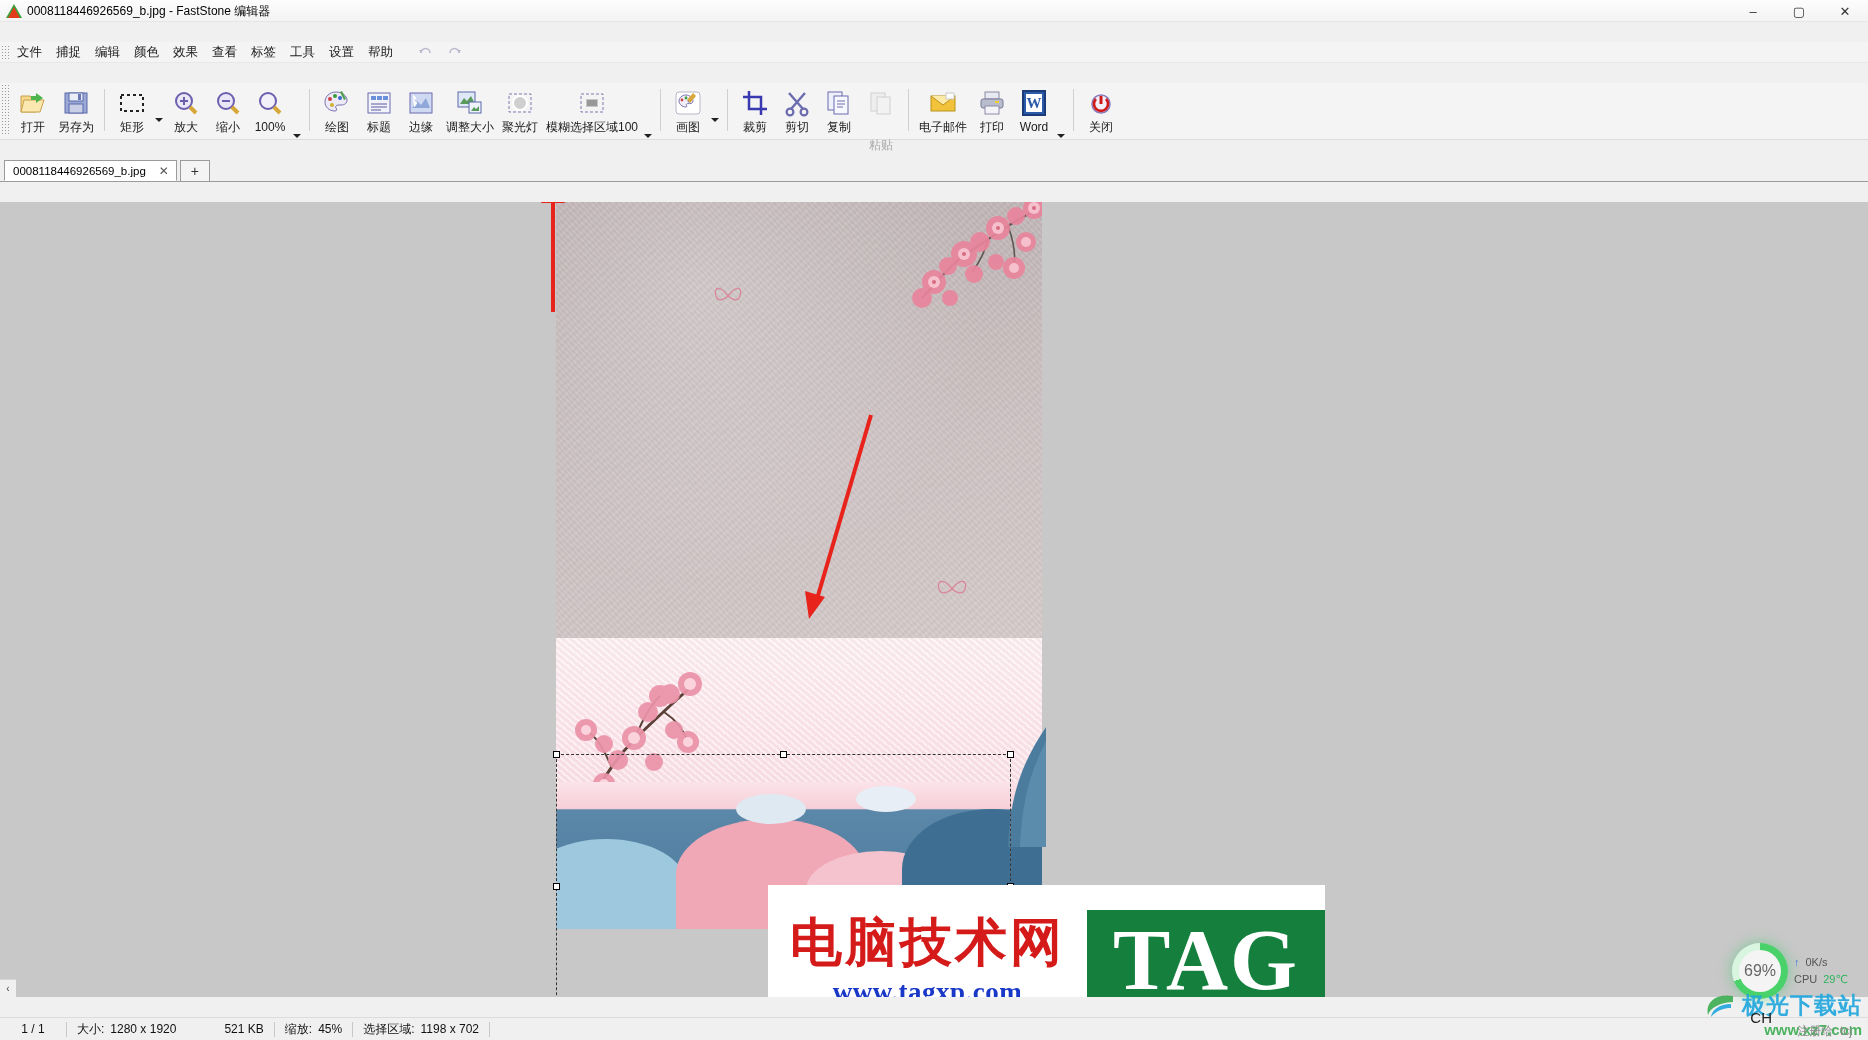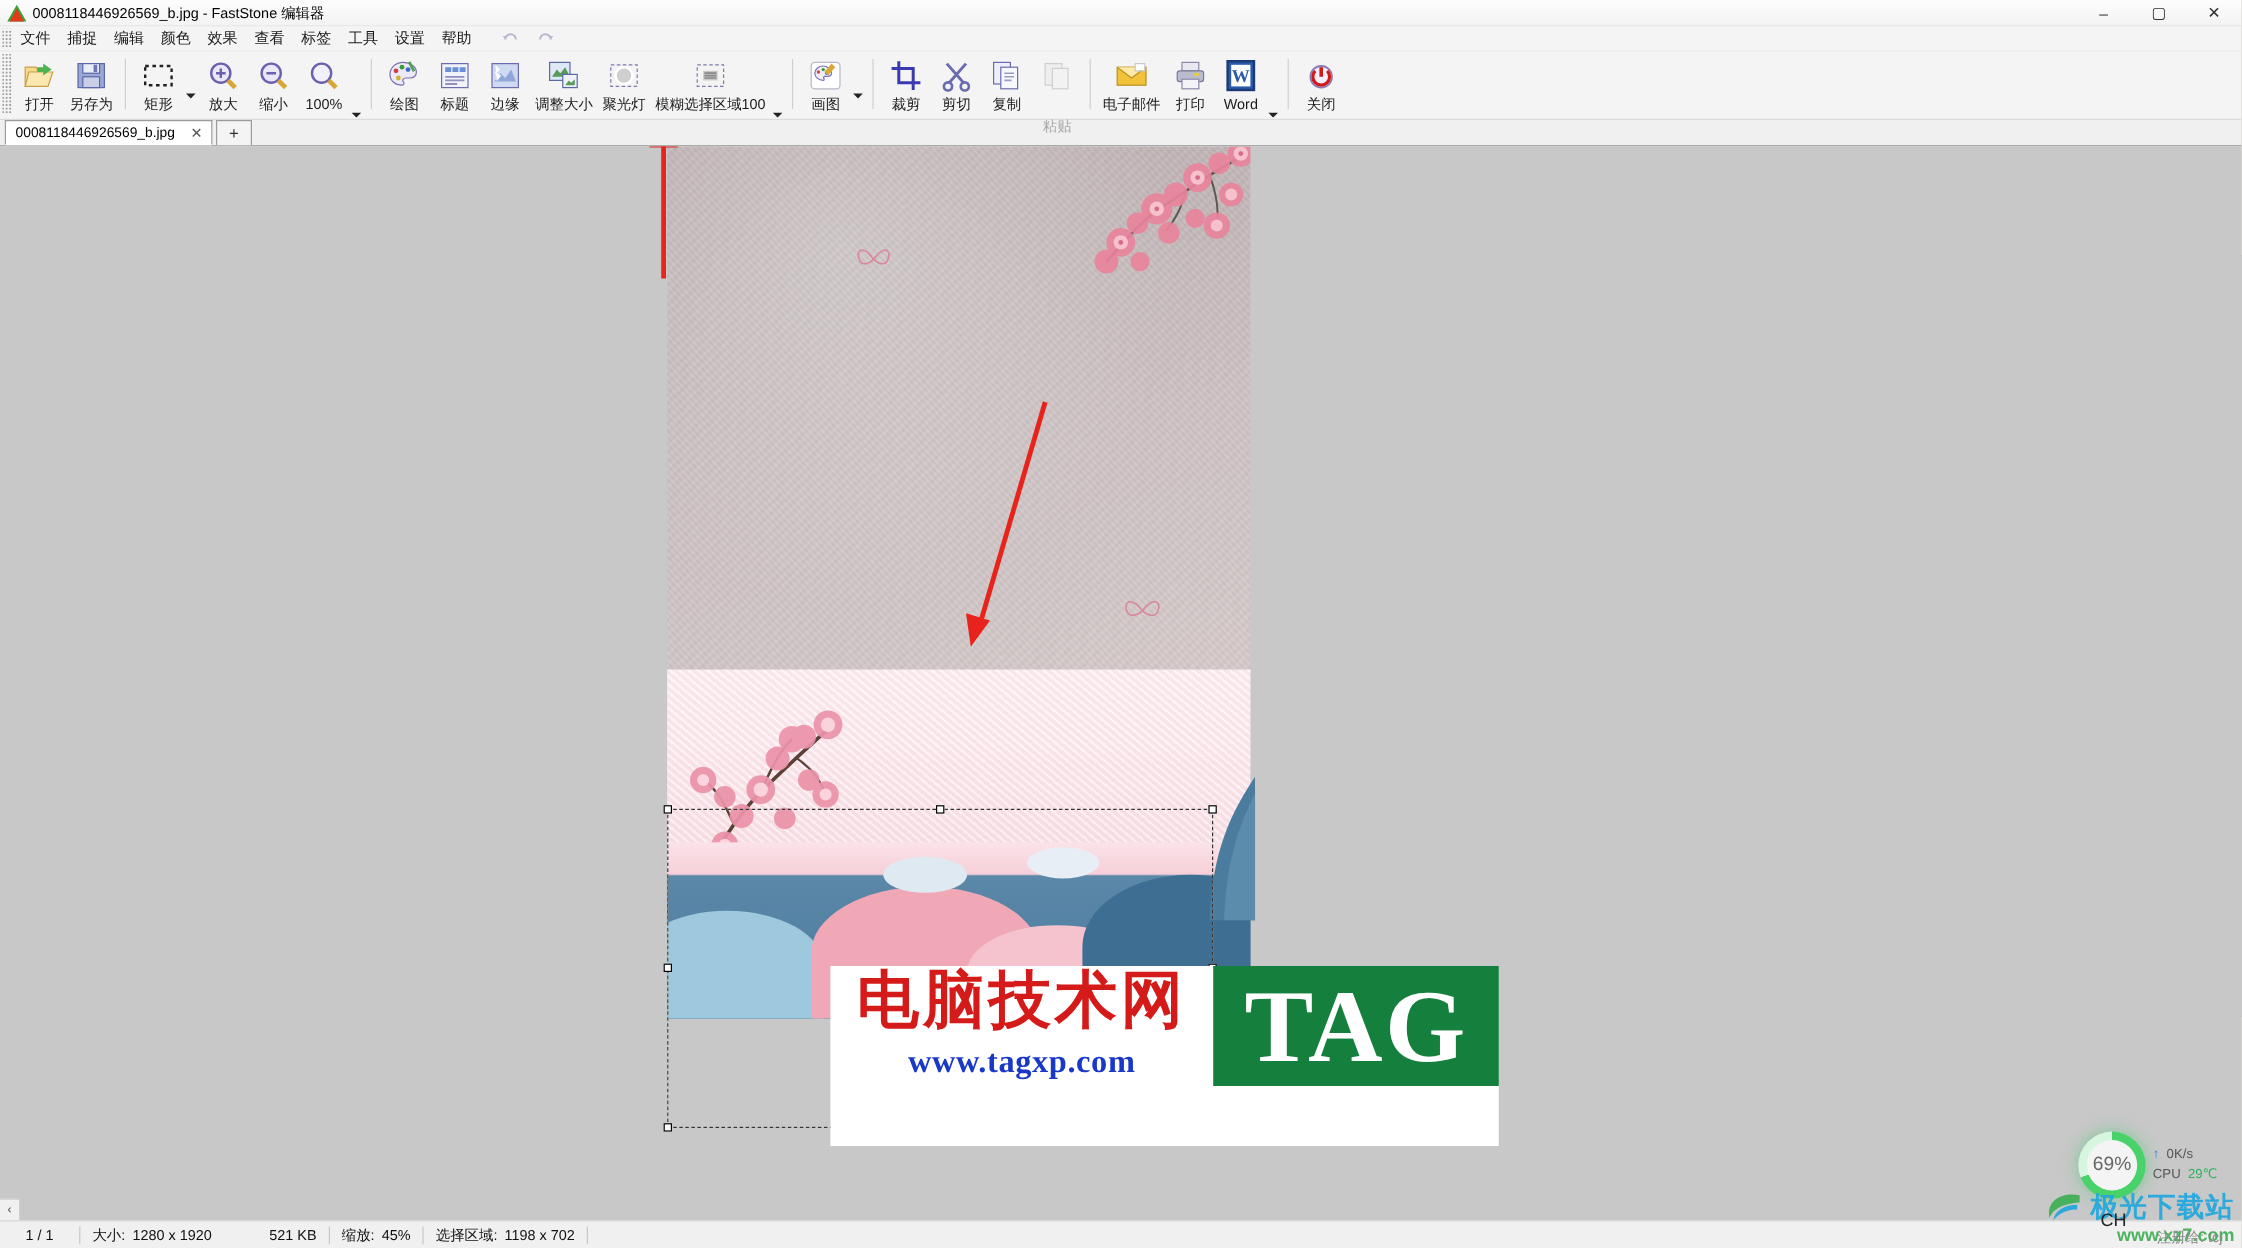--- a/index.html
+++ b/index.html
@@ -7,21 +7,21 @@
     margin: 0; padding: 0;
     width: 1868px; height: 1040px;
     overflow: hidden;
     font-family: "Liberation Sans", "DejaVu Sans", sans-serif;
     background: #d4d0c8;
   }
   #app {
     position: relative;
     width: 1868px; height: 1040px;
     background: #f0f0f0;
-    display: flex; flex-direction: column;
+    display: flex; flex-direction: column; gap: 20px;
   }
 
   
   .titlebar {
     height: 22px;
     background: linear-gradient(#fdfdfd, #f3f3f3);
     border-bottom: 1px solid #e6e6e6;
     display: flex; align-items: center;
     flex: 0 0 auto;
     position: relative;
@@ -224,24 +224,24 @@
   .h-e  { right: -4px; top: calc(50% - 4px); }
   .h-sw { left: -4px; bottom: -4px; }
   .h-s  { left: calc(50% - 4px); bottom: -4px; }
   .h-se { right: -4px; bottom: -4px; }
 
   
   .arrow-svg { position: absolute; pointer-events: none; }
 
   
   .watermark {
-    position: absolute; left: 692px; top: 683px;
+    position: absolute; left: 768px; top: 683px;
     width: 557px; height: 150px;
     background: #fff;
-    display: flex; align-items: flex-start;
+    display: flex; align-items: center;
   }
   .wm-left {
     flex: 1 1 auto; position: relative;
     display: flex; flex-direction: column;
     align-items: center; justify-content: center;
   }
   .wm-title {
     font-size: 52px; font-weight: bold; color: #d51a1a;
     letter-spacing: 3px; line-height: 58px;
     font-family: "DejaVu Sans", sans-serif;

